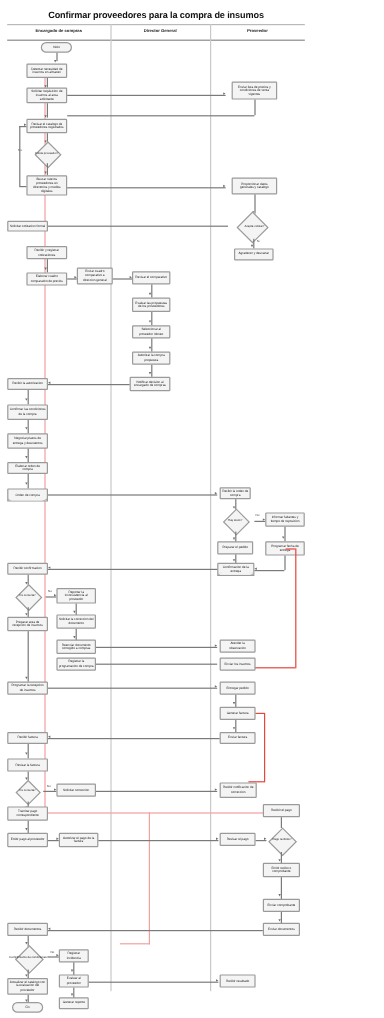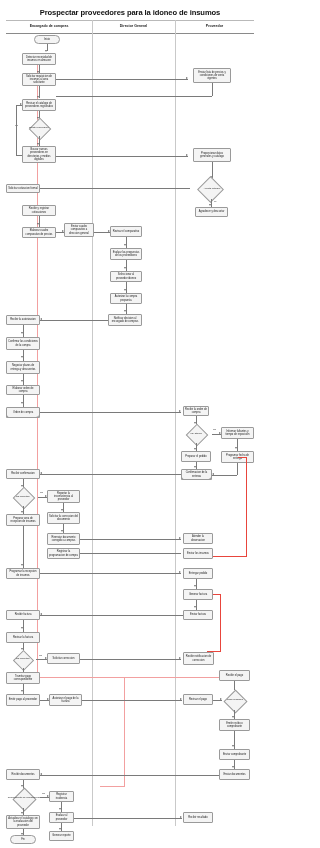--- a/index.html
+++ b/index.html
@@ -56,21 +56,21 @@
   .dec-txt{position:absolute;left:0;top:0;width:100%;height:100%;
            display:flex;align-items:center;justify-content:center;
            text-align:center;font-size:2.4px;line-height:1.1;color:#1a1a1a;}
   .elabel{position:absolute;font-size:2.5px;color:#333;}
 </style>
 </head>
 <body>
 
 <div id="page">
 
-  <div class="title">Prospectar proveedores para la idoneo de insumos</div>
+  <div class="title">Confirmar proveedores para la compra de insumos</div>
 
   <div class="lane-band"></div>
   <div class="lane-head lh1">Encargado de compras</div>
   <div class="lane-head lh2">Director General</div>
   <div class="lane-head lh3">Proveedor</div>
 
   <div class="lane-sep sep1"></div>
   <div class="lane-sep sep2"></div>
 
   <div class="red redv" style="left:37px;top:58px;height:620px;"></div>

